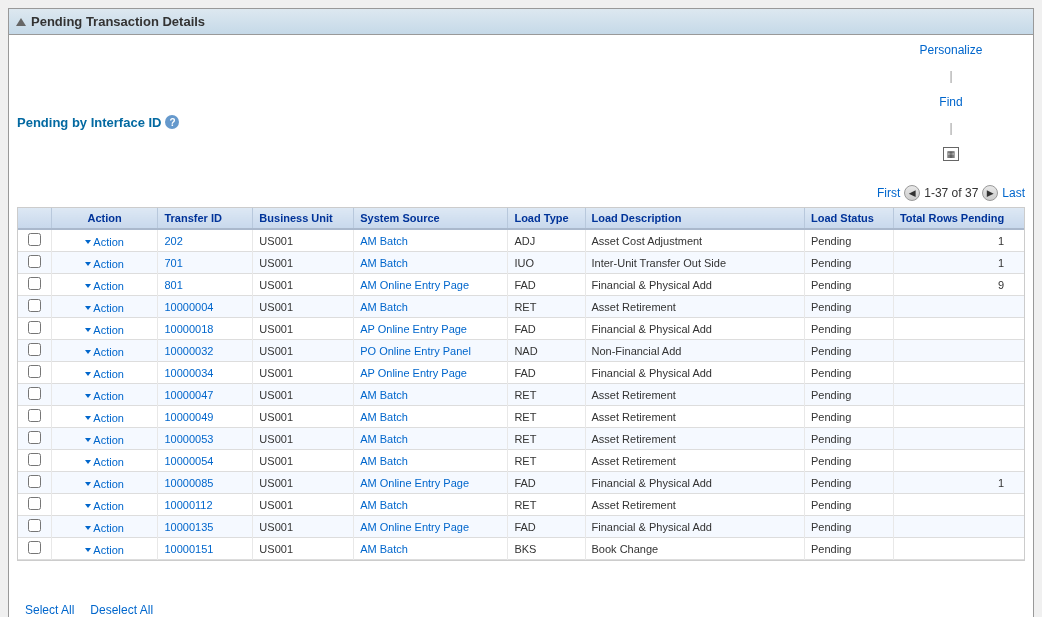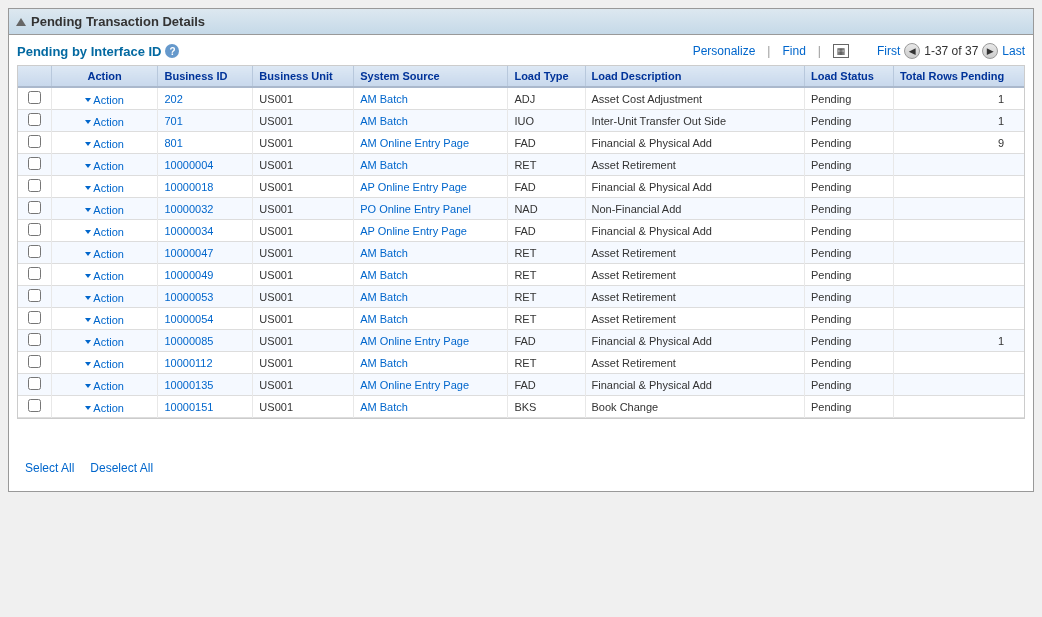--- a/index.html
+++ b/index.html
@@ -60,20 +60,21 @@
       font-size: 10px;
       font-weight: bold;
       cursor: pointer;
       margin-left: 4px;
     }
     .section-controls {
       display: flex;
       align-items: center;
       gap: 12px;
       font-size: 12px;
+      flex-direction: column;
     }
     .section-controls a {
       color: #0066cc;
       text-decoration: none;
     }
     .separator { color: #999; }
     .spreadsheet-icon {
       width: 16px;
       height: 14px;
       background: #fff;
@@ -238,21 +239,21 @@
       </div>
     </div>
 
     <div class="grid-container">
       <div class="grid-scroll">
         <table>
           <thead>
             <tr>
               <th class="col-check"></th>
               <th class="col-action">Action</th>
-              <th class="col-interface">Business ID</th>
+              <th class="col-interface">Transfer ID</th>
               <th class="col-business">Business Unit</th>
               <th class="col-system">System Source</th>
               <th class="col-loadtype">Load Type</th>
               <th class="col-desc">Load Description</th>
               <th class="col-status">Load Status</th>
               <th class="col-total">Total Rows Pending</th>
             </tr>
           </thead>
           <tbody id="table-body">
           <tr>

